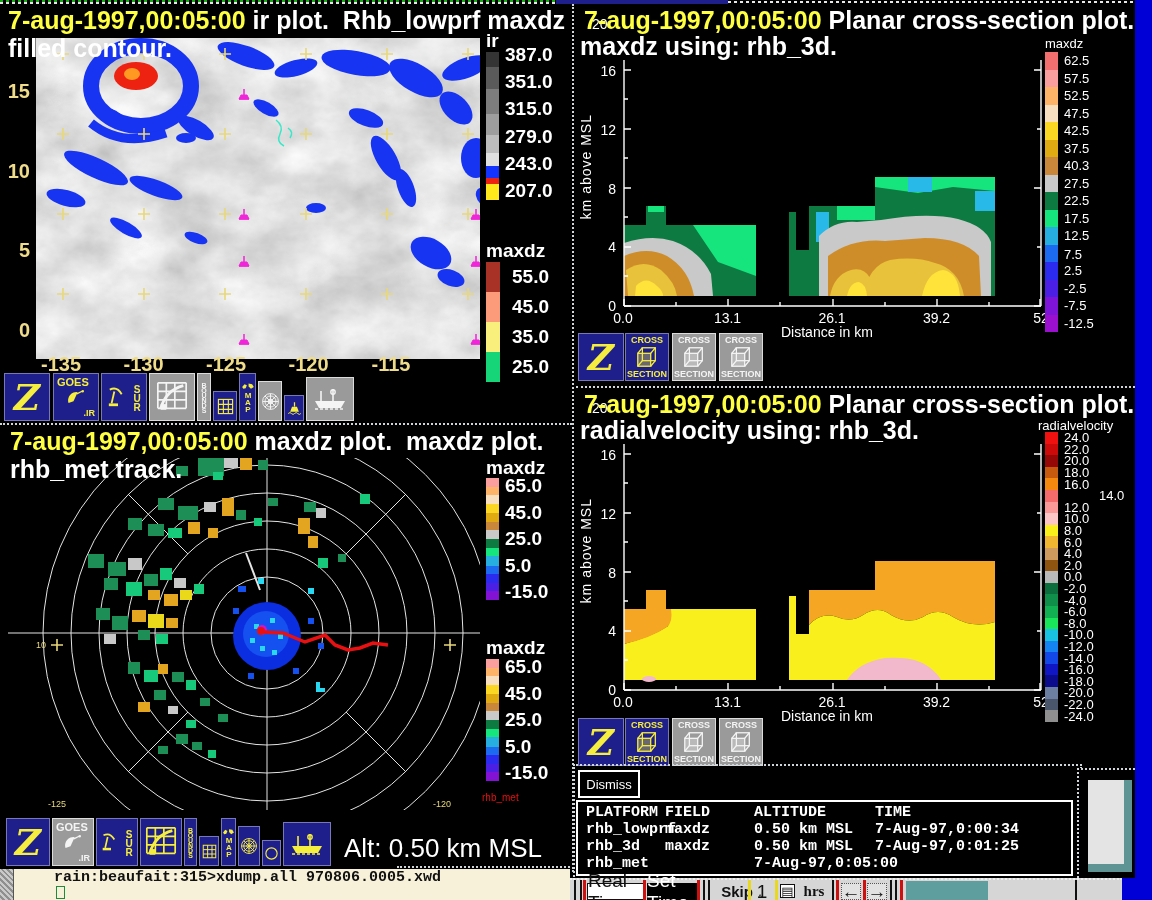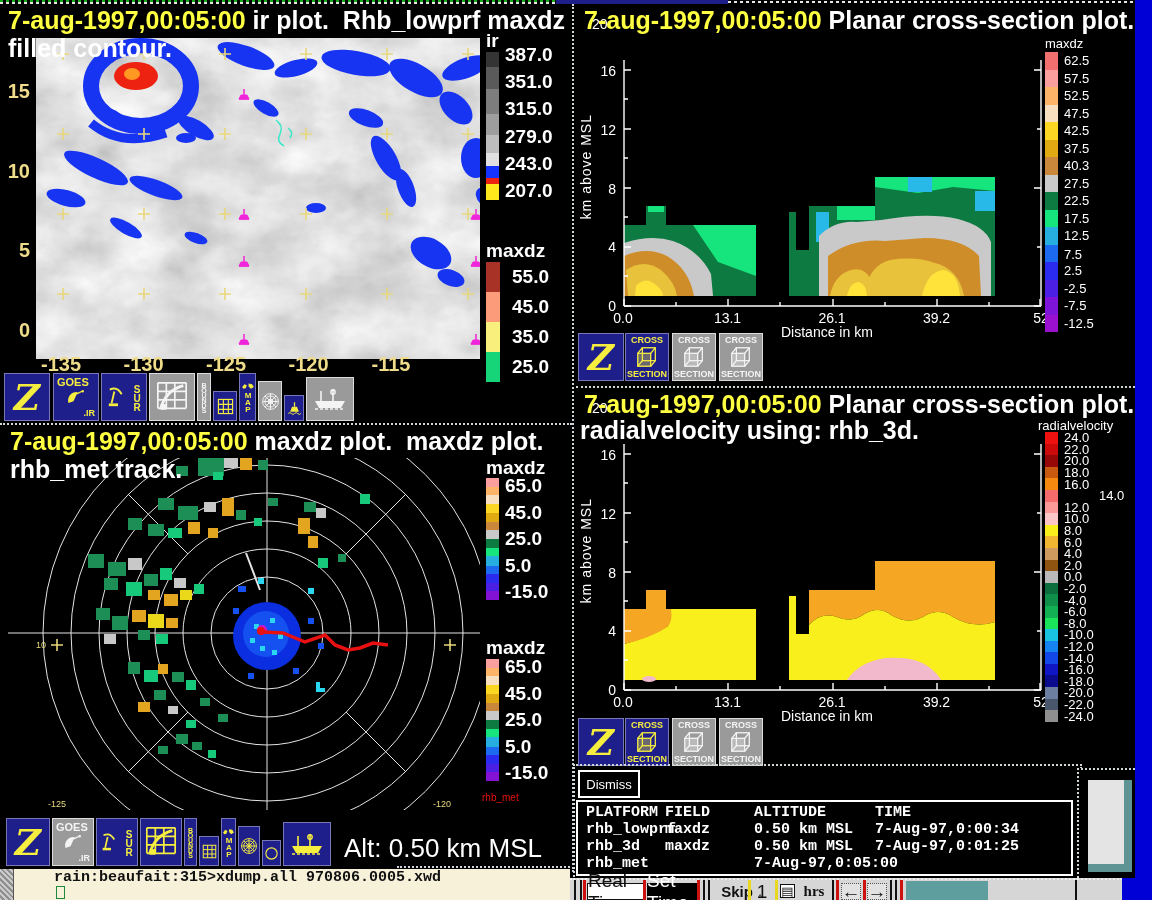--- a/index.html
+++ b/index.html
@@ -348,20 +348,21 @@
     </g>
 
     <g stroke="#fff" stroke-width="1.4">
       <path d="M1,0 V246 M1,246 H418 M418,0 V246" fill="none"></path>
       <path d="M1,246 h7 M1,216 h4 M1,187 h7 M1,157 h4 M1,128 h7 M1,98 h4 M1,69 h7 M1,39 h4 M1,10 h7"></path>
       <path d="M411,246 h7 M414,187 h4 M411,128 h7 M414,69 h4 M411,10 h7"></path>
       <path d="M1,246 v-7 M53,246 v-4 M105,246 v-7 M157,246 v-4 M210,246 v-7 M262,246 v-4 M314,246 v-7 M366,246 v-4 M417,246 v-7"></path>
     </g>
   </svg>
   <div class="ptitle" style="left:8px;top:2px"><span class="ttime">7-aug-1997,00:05:00</span><span> Planar cross-section plot.  Contour of</span></div>
+  <div class="ptitle" style="left:4px;top:28px">maxdz using: rhb_3d.</div>
   <div class="ytickcol" style="left:14px;top:59px;width:26px;height:251px">
       <span class="tick-ws">16</span>
       <span class="tick-ws">12</span>
       <span class="tick-ws">8</span>
       <span class="tick-ws">4</span>
       <span class="tick-ws">0</span>
     </div>
   <span class="ylabel" style="left:2px;top:110px">km above MSL</span>
   <div class="xtickrow" style="left:25px;top:306px;width:462px">
       <span class="tick-wxc">0.0</span>

